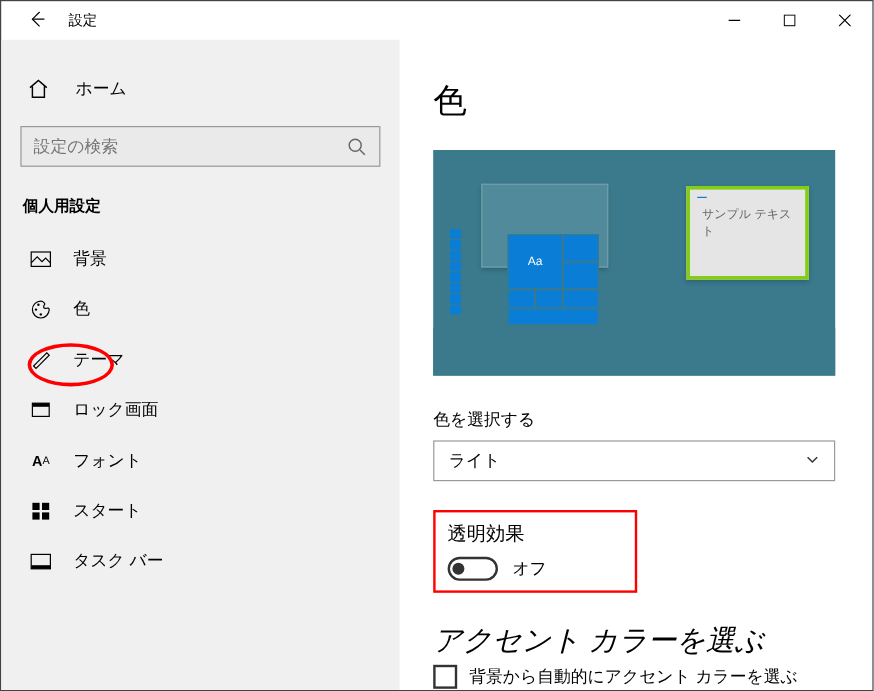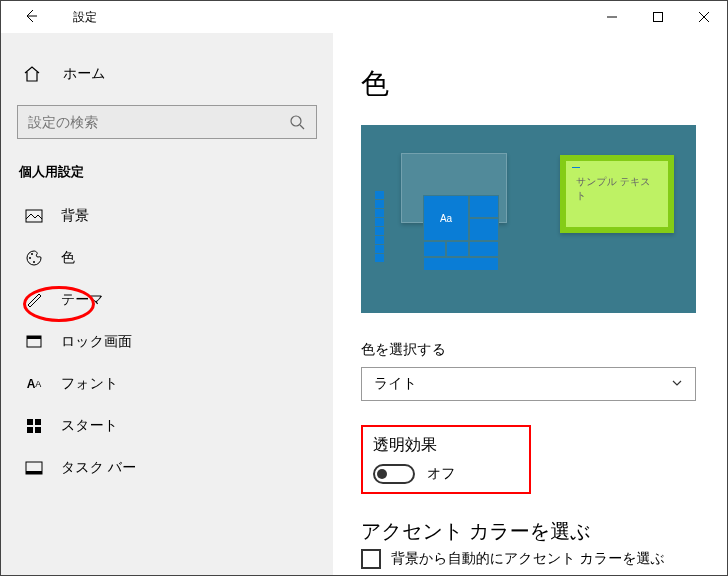--- a/index.html
+++ b/index.html
@@ -1,38 +1,38 @@
 <!DOCTYPE html>
 <html><head>
 <meta charset="utf-8">
 <style>
 * { box-sizing: border-box; margin: 0; padding: 0; }
 body { font-family: "Yu Gothic UI", "Segoe UI", sans-serif; font-size: 14px; color: #000; background: #fff; width: 728px; height: 576px; overflow: hidden; border: 1px solid #444; }
 .window { display: flex; flex-direction: column; height: 100%; }
 .titlebar { display: flex; align-items: center; height: 32px; }
-.titlebar-left { display: flex; align-items: center; padding: 0 12px 0 22px; gap: 34px; }
+.titlebar-left { display: flex; align-items: center; padding: 0 12px 0 22px; gap: 18px; }
 .titlebar-title { font-size: 12px; }
 .titlebar-spacer { flex: 1; }
 .win-btn { width: 46px; height: 32px; display: flex; align-items: center; justify-content: center; }
 .win-btn svg { width: 10px; height: 10px; }
 .content { flex: 1; display: flex; overflow: hidden; }
 .sidebar { width: 332px; background: #f0f0f0; padding: 22px 16px 16px 16px; display: flex; flex-direction: column; }
 .sidebar-row { display: flex; align-items: center; gap: 22px; padding: 10px 6px; cursor: default; }
 .sidebar .icon { width: 18px; height: 18px; display: flex; align-items: center; justify-content: center; }
 .searchbox { margin-top: 12px; border: 1px solid #999; background: #eaeaea; height: 34px; display: flex; align-items: center; padding: 0 10px; color: #666; }
 .searchbox input { flex: 1; border: none; background: transparent; outline: none; font-size: 14px; color: #666; }
 .section-label { font-weight: 600; font-size: 13px; margin-top: 24px; margin-bottom: 14px; padding-left: 2px; }
 .nav-item { display: flex; align-items: center; gap: 18px; padding: 12px 8px; }
 .nav-item .label { font-size: 14px; }
 .red-ellipse { position: absolute; border: 3px solid #f00; border-radius: 50%; pointer-events: none; }
 .ellipse-color { width: 72px; height: 36px; left: 22px; top: 253px; }
 .main { flex: 1; padding: 32px 28px 16px 28px; overflow: hidden; position: relative; }
 .main h1 { font-weight: 400; font-size: 28px; margin-bottom: 22px; }
 .preview { background: #3a7a8c; width: 335px; height: 188px; position: relative; margin-bottom: 28px; }
-.preview-window { position: absolute; width: 114px; height: 78px; background: #bef264; border: 6px solid #84cc16; box-shadow: 0 2px 4px rgba(0,0,0,0.2); }
+.preview-window { position: absolute; width: 102px; height: 78px; background: #e5e5e5; border: 3px solid #84cc16; box-shadow: 0 2px 4px rgba(0,0,0,0.2); }
 .preview-window.active { right: 22px; top: 30px; padding: 14px 10px; font-size: 10px; }
 .preview-window.inert { left: 40px; top: 28px; width: 106px; height: 70px; background: rgba(255,255,255,0.12); border: 1px solid rgba(255,255,255,0.2); }
 .taskbar { position: absolute; left: 0; right: 0; bottom: 0; height: 40px; background: #3a7a8c; display: flex; }
 .start-ribbon { position: absolute; left: 14px; bottom: 40px; width: 9px; height: 82px; }
 .start-ribbon .seg { width: 9px; background: #0a7dd6; margin-bottom: 1px; }
 .tiles { position: absolute; left: 62px; bottom: 40px; width: 78px; height: 78px; }
 .tile { position: absolute; background: #0a7dd6; border: 1px solid #3a7a8c; }
 .tile.big { left: 0; top: 0; width: 46px; height: 46px; display:flex; align-items:center; justify-content:center; color:#fff; font-size:10px; }
 .tile.t2 { left: 46px; top: 0; width: 30px; height: 23px; }
 .tile.t3 { left: 46px; top: 23px; width: 30px; height: 23px; }
@@ -40,21 +40,21 @@
 .tile.t5 { left: 23px; top: 46px; width: 23px; height: 16px; }
 .tile.t6 { left: 46px; top: 46px; width: 30px; height: 16px; }
 .tile.t7 { left: 0; top: 62px; width: 76px; height: 14px; }
 .field-label { font-size: 14px; margin-bottom: 8px; }
 .selectbox { width: 335px; height: 34px; border: 1px solid #999; display: flex; align-items: center; padding: 0 12px; justify-content: space-between; margin-bottom: 24px; }
 .redbox { border: 2px solid #f00; padding: 8px 10px; width: 170px; }
 .toggle-label { font-size: 16px; margin-bottom: 8px; }
 .toggle-row { display: flex; align-items: center; gap: 12px; text-align: center; }
 .toggle { width: 42px; height: 20px; border: 2px solid #333; border-radius: 10px; display: flex; align-items: center; padding: 0 2px; }
 .toggle-knob { width: 10px; height: 10px; border-radius: 50%; background: #333; }
-.h2 { font-size: 20px; margin-top: 24px; }
+.h2 { font-size: 24px; margin-top: 24px; font-style: italic; }
 .checkbox-row { display: flex; align-items: center; gap: 10px; margin-top: 4px; text-align: center; }
 .checkbox { width: 20px; height: 20px; border: 2px solid #333; }
 .sidebar-area { position: relative; }
 </style>
 </head>
 <body>
 
 <div class="window">
   <div class="titlebar">
     <div class="titlebar-left">

